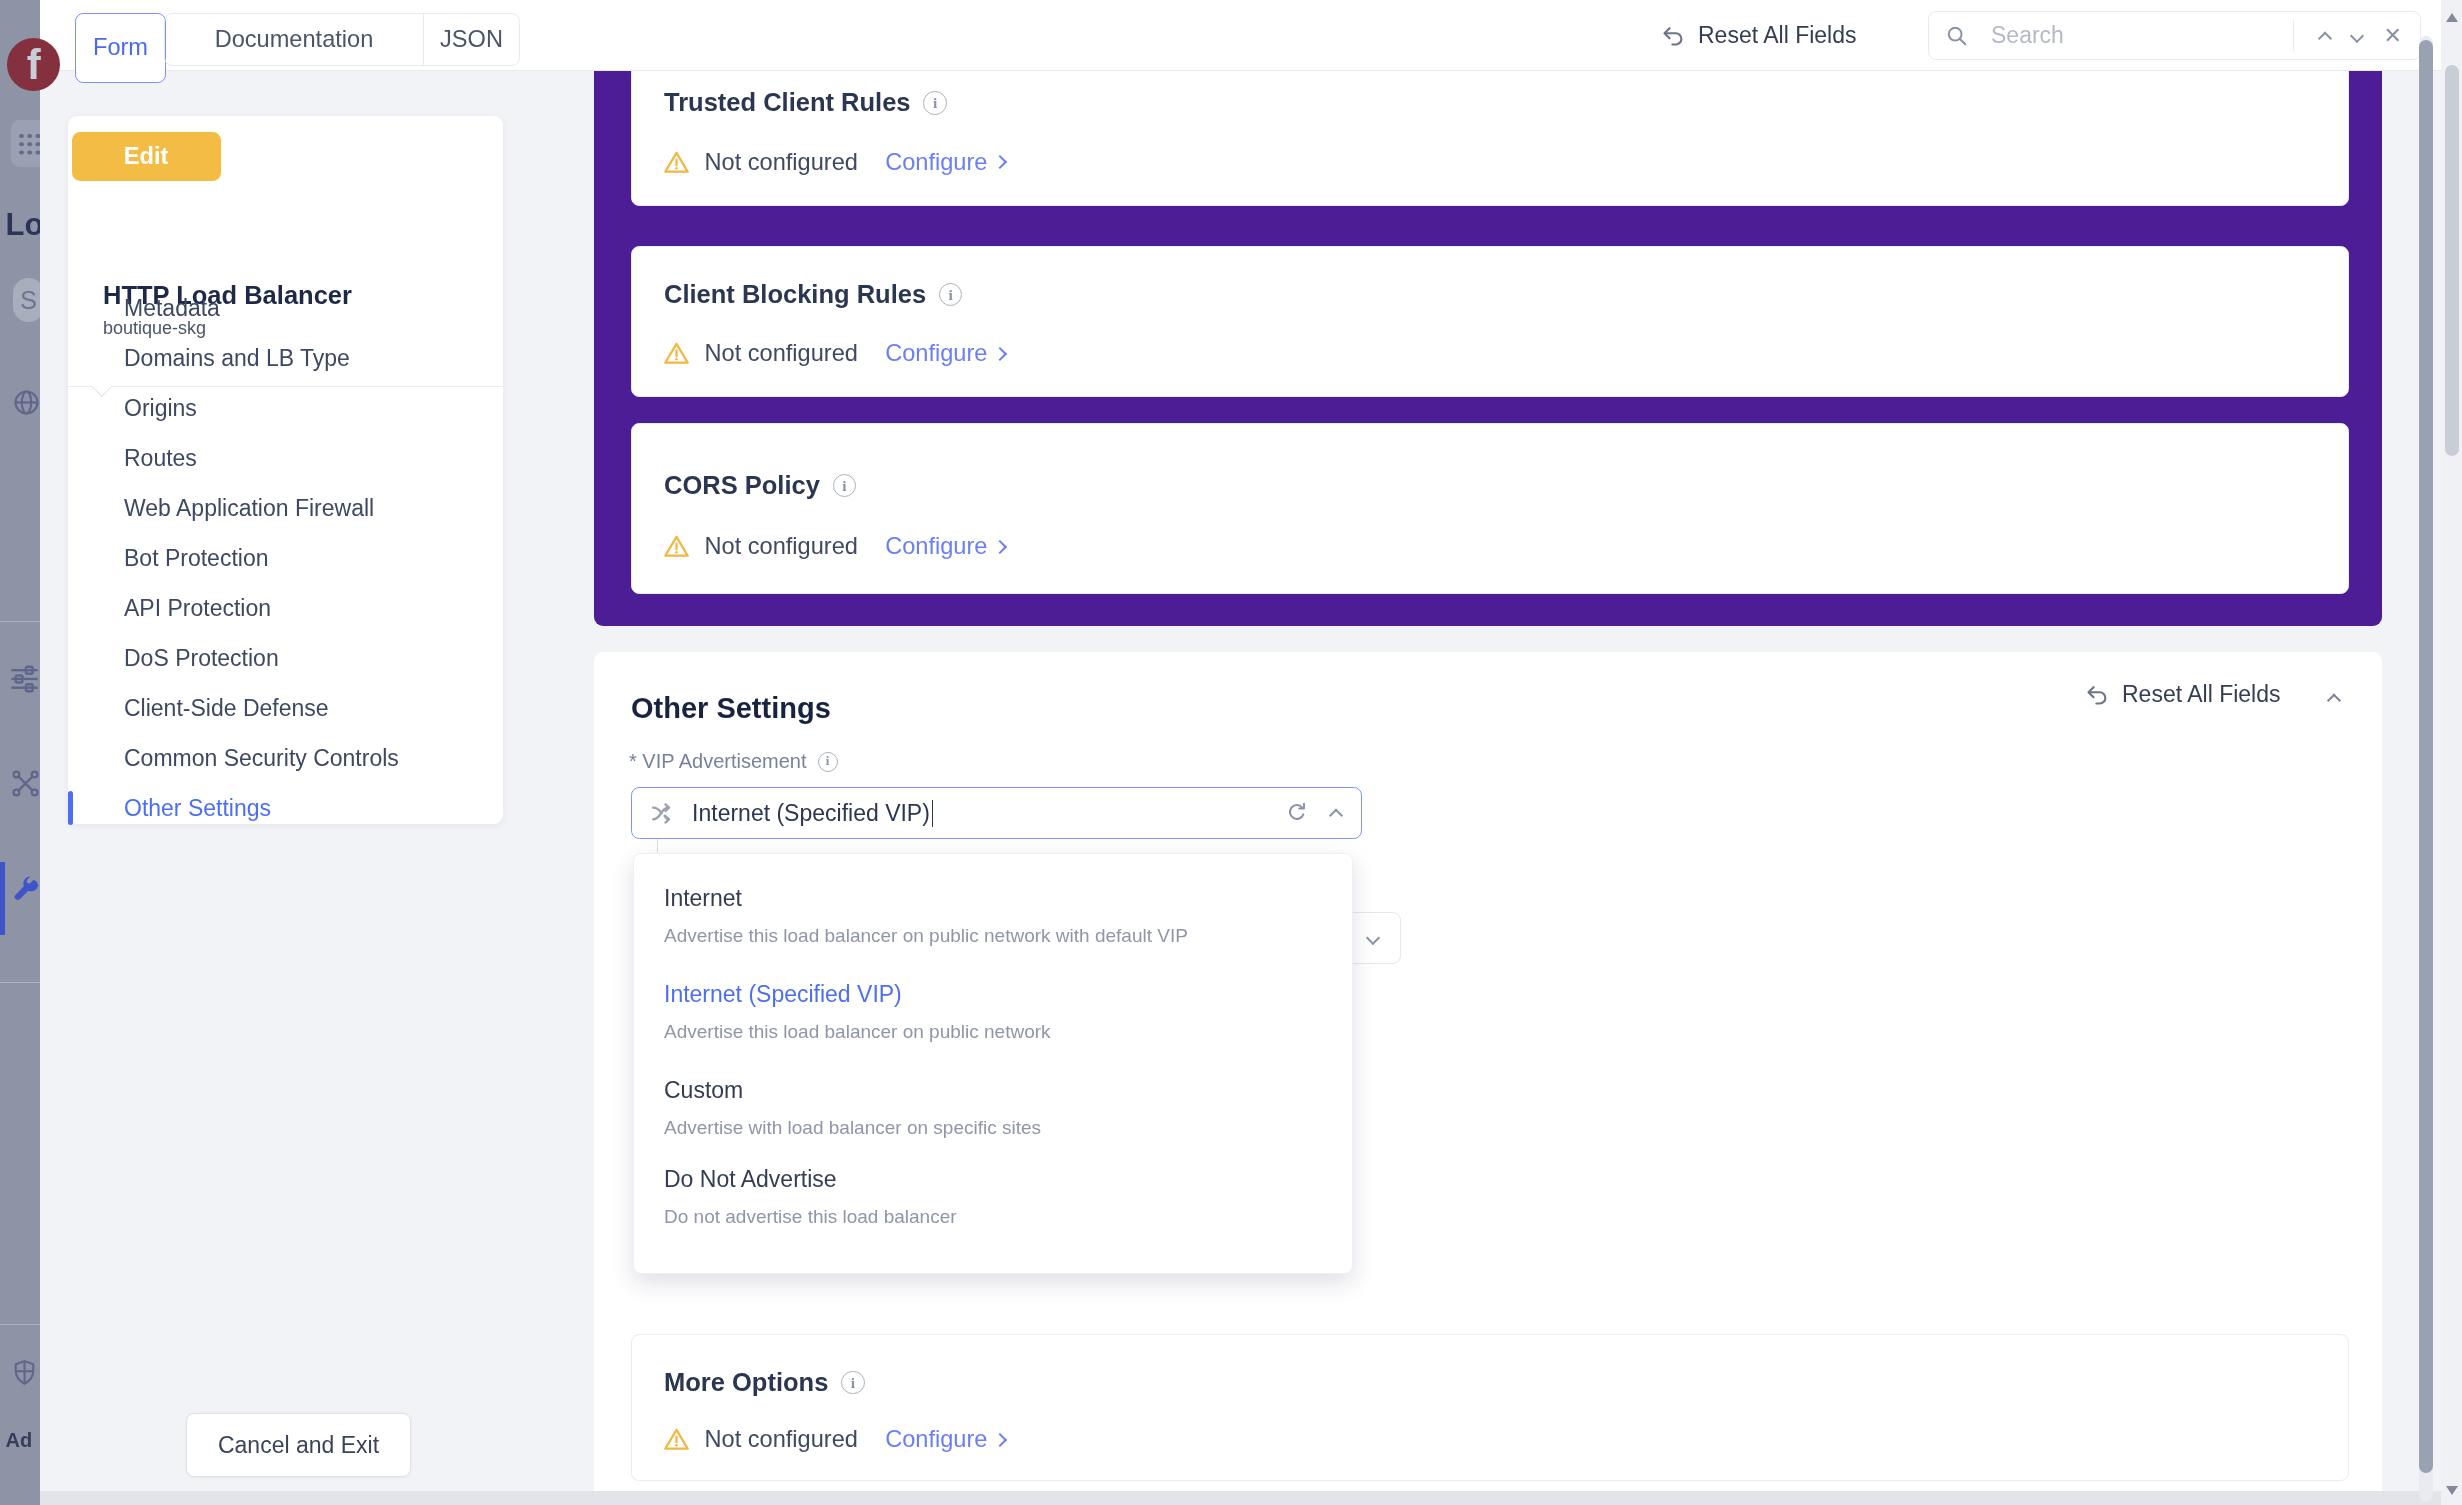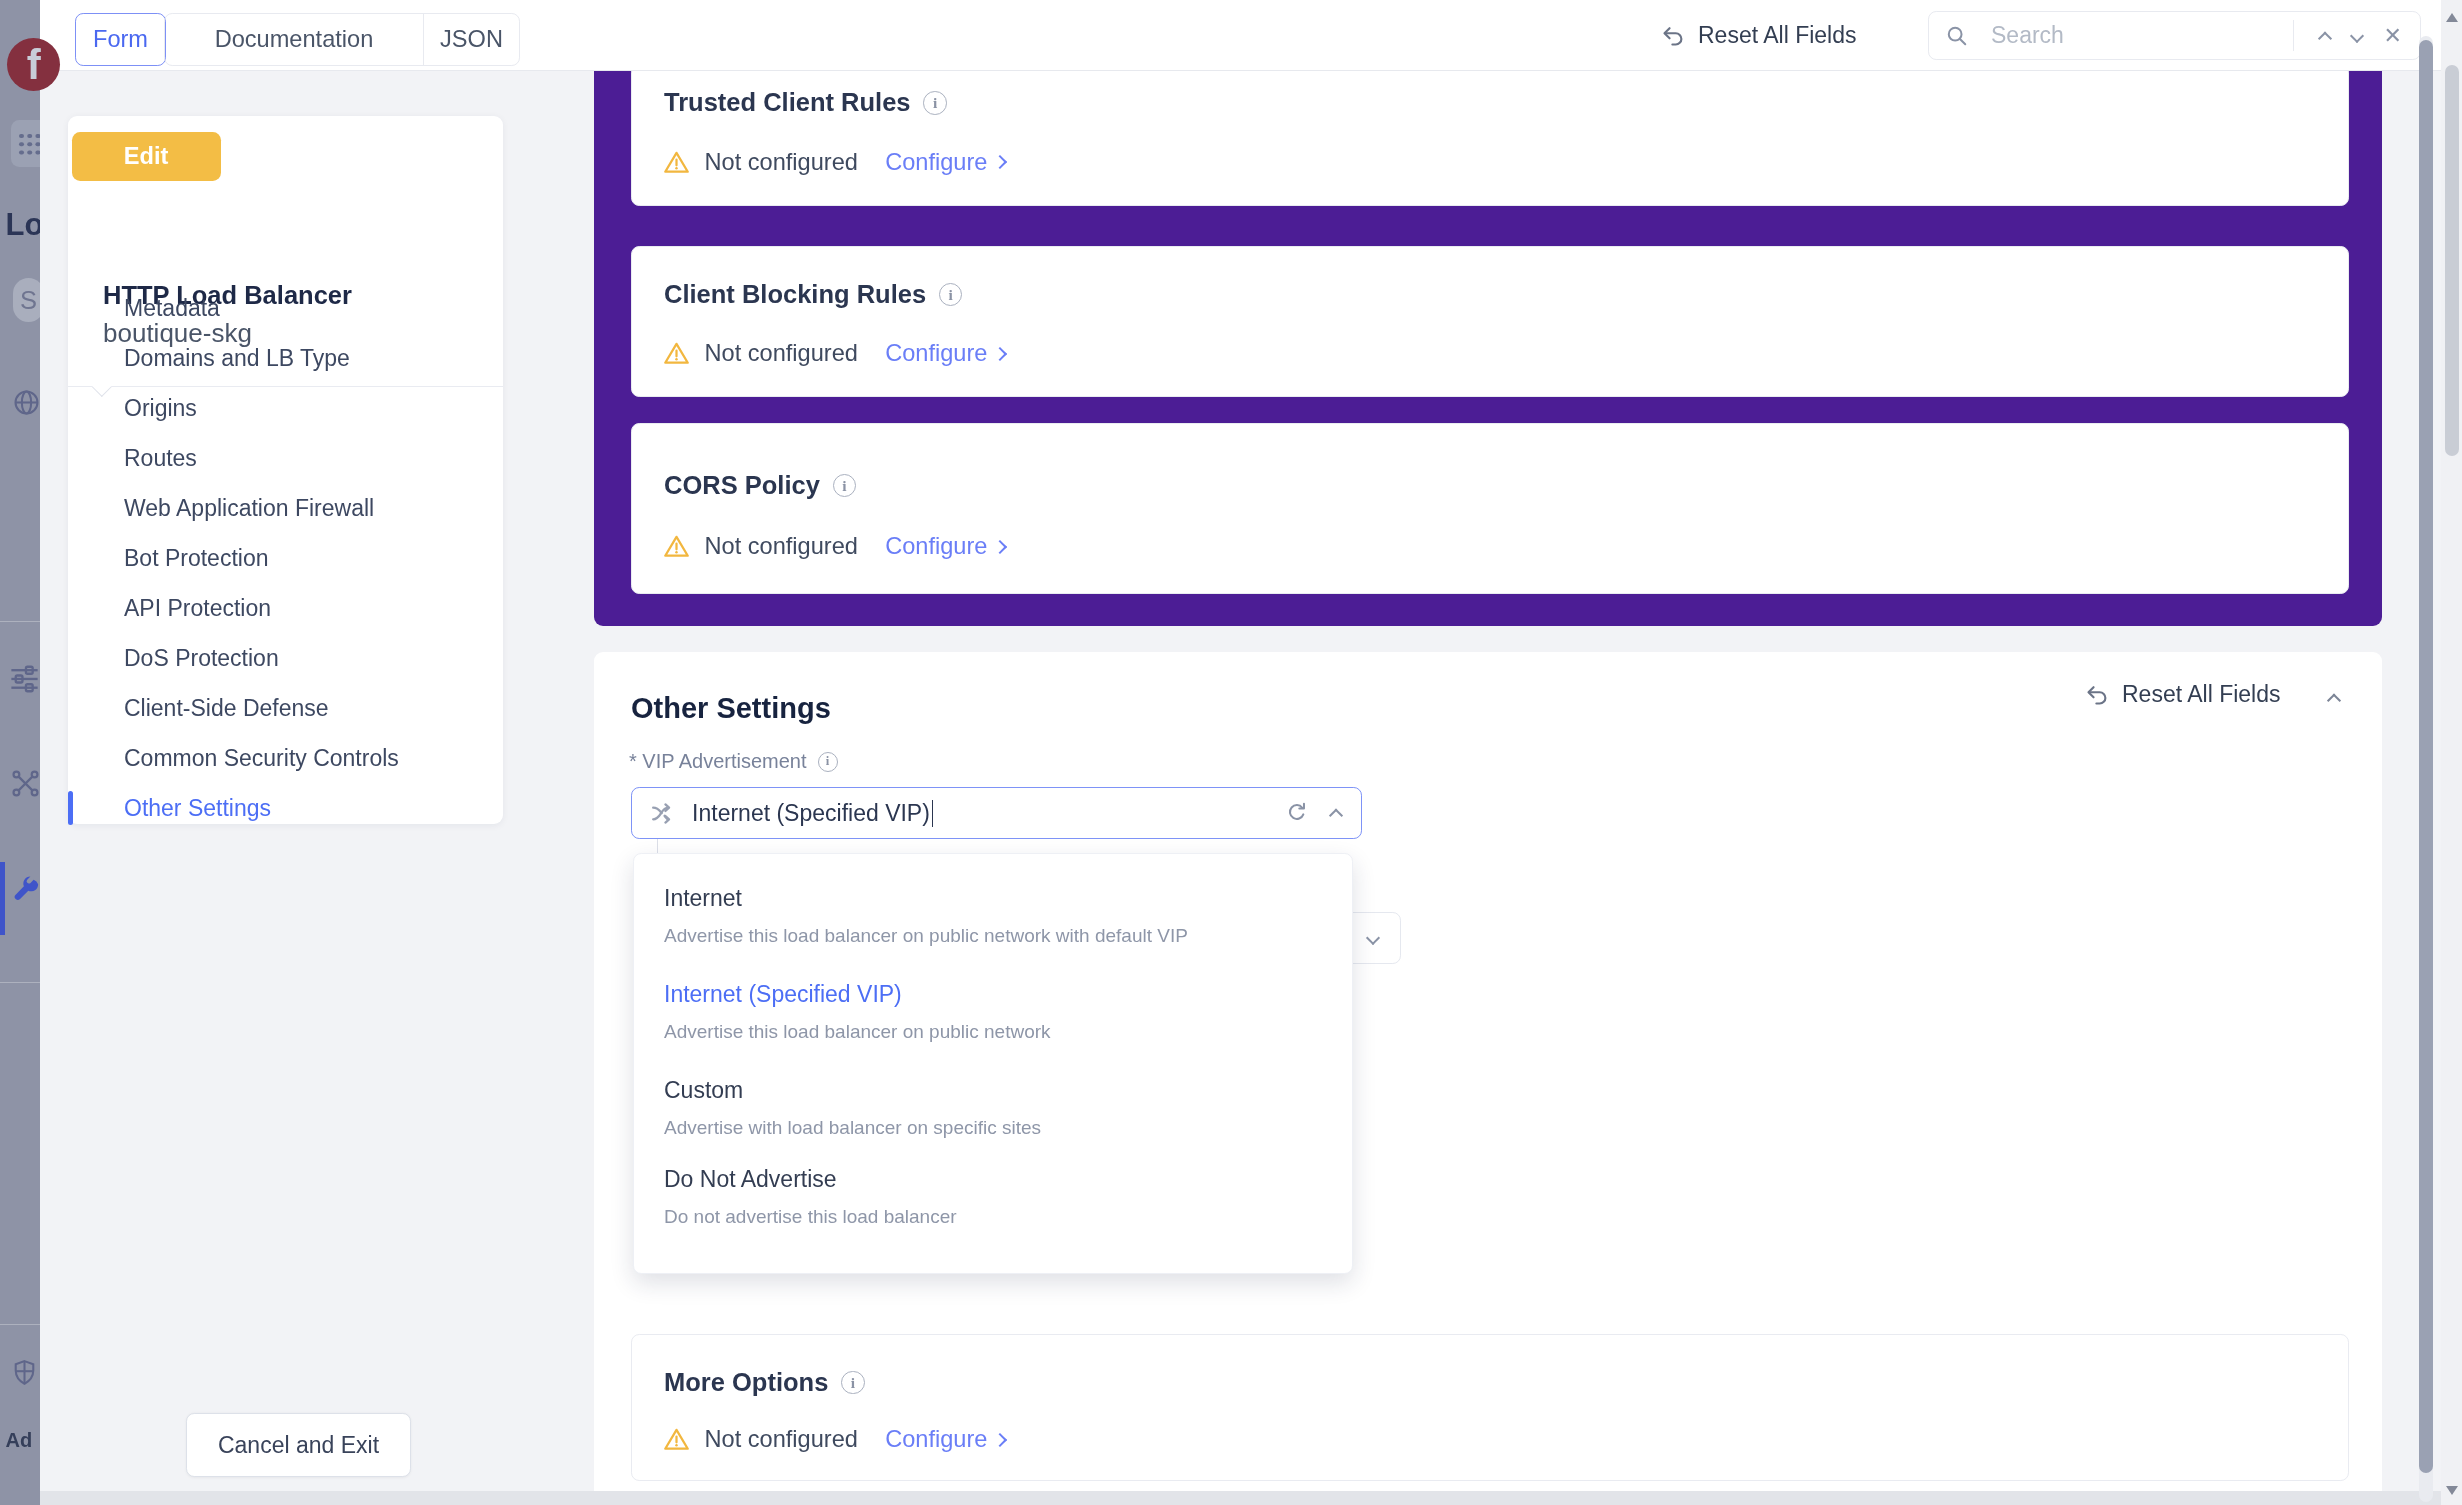--- a/index.html
+++ b/index.html
@@ -16,21 +16,21 @@
         box-shadow:8.2px 0 0 #656d8d,16.4px 0 0 #656d8d,0 8.2px 0 #656d8d,8.2px 8.2px 0 #656d8d,16.4px 8.2px 0 #656d8d,0 16.4px 0 #656d8d,8.2px 16.4px 0 #656d8d,16.4px 16.4px 0 #656d8d;}
   #s-pill{position:absolute;left:12.7px;top:278px;width:31px;height:44px;border-radius:22px;background:#a9aebd;
           color:#6f7590;font-size:25.5px;display:flex;align-items:center;padding-left:7.3px;}
   .rail-ic{position:absolute;color:#5f668a;}
   #logo{left:7.3px;top:38px;width:53px;height:53px;border-radius:50%;background:#84303f;z-index:7;
         display:flex;align-items:center;justify-content:center;color:#c9cdd8;font-size:42px;font-weight:bold;font-family:"Liberation Serif",serif;}
   #wrench-bar{left:0;top:862px;width:4.5px;height:73px;background:#3f54c9;z-index:5;}
 
   
   #topbar{left:40px;top:0;width:2401px;height:71px;background:#ffffff;border-bottom:0.9px solid #e7e9ee;z-index:5;}
-  #form-tab{position:absolute;left:35px;top:12.7px;width:91px;height:53px;border:1.8px solid #7d90f6;border-radius:8.2px;
+  #form-tab{position:absolute;left:35px;top:12.7px;width:91px;height:70px;border:1.8px solid #7d90f6;border-radius:8.2px;
             color:#4a68f0;font-size:23.6px;display:flex;align-items:center;justify-content:center;background:#fff;}
   #docjson{position:absolute;left:124px;top:12.7px;width:356px;height:53px;border:0.9px solid #e8eaf0;border-radius:8.2px;display:flex;color:#4a5568;font-size:23.6px;}
   #docjson .seg{display:flex;align-items:center;justify-content:center;}
   #doc-seg{flex:1;}
   #json-seg{width:96px;border-left:0.9px solid #e8eaf0;}
   #reset-top{position:absolute;left:1620px;top:0;height:71px;display:flex;align-items:center;gap:11px;color:#333e52;font-size:23px;}
   #searchbox{position:absolute;left:1888px;top:11px;width:493px;height:49px;border:0.9px solid #e8eaf0;border-radius:8.2px;background:#fff;display:flex;align-items:center;}
   #searchbox input{border:none;outline:none;flex:1;font-size:23px;color:#333e52;margin-left:9px;min-width:0;background:transparent;}
   #searchbox input::placeholder{color:#b3bac6;}
   .sdiv{width:0.9px;height:31px;background:#e8eaf0;margin:0 14.5px;}
@@ -46,21 +46,21 @@
 
   
   #modalbg{left:40px;top:71px;width:2401px;height:1435px;background:#f2f3f6;z-index:1;}
   #bottom-strip{left:40px;top:1491px;width:2401px;height:14.5px;background:#e2e4e9;z-index:3;}
 
   
   #navpanel{left:68px;top:116px;width:435px;height:708px;background:#fff;border-radius:9px;box-shadow:0 1.8px 7.3px rgba(20,30,60,.06);z-index:2;}
   #edit-badge{position:absolute;left:3.6px;top:16.4px;width:149px;height:49px;background:#f3bd45;border-radius:8.2px;
               display:flex;align-items:center;justify-content:center;color:#fff;font-weight:bold;font-size:23.6px;}
   #nav-title{position:absolute;left:35px;top:165px;font-size:25.5px;font-weight:bold;color:#1e2947;}
-  #nav-name{position:absolute;left:35px;top:202px;font-size:26px;color:#4a5568;}
+  #nav-name{position:absolute;left:35px;top:202px;font-size:18px;color:#4a5568;}
   #nav-div{position:absolute;left:0;top:270px;width:100%;height:0.9px;background:#e9ebf1;}
   #nav-notch{position:absolute;left:27px;top:264px;width:13.6px;height:13.6px;background:#fff;border-right:0.9px solid #dfe2ea;border-bottom:0.9px solid #dfe2ea;transform:rotate(45deg);}
   #menu{position:absolute;left:0;top:167px;width:100%;margin:0;padding:0;list-style:none;}
   #menu li{height:50px;display:flex;align-items:center;padding-left:56px;font-size:23px;color:#3d4861;position:relative;cursor:pointer;}
   #menu li.active{color:#4c6ef5;}
   #menu li.active::before{content:'';position:absolute;left:0;top:8.2px;bottom:8.2px;width:4.5px;background:#4c6ef5;border-radius:2.7px;}
 
   
   #sec-top{left:594px;top:71px;width:1788px;height:555px;background:#4c1d95;border-radius:0 0 9px 9px;z-index:2;}
   #sec-other{left:594px;top:652px;width:1788px;height:839px;background:#fff;border-radius:9px 9px 0 0;z-index:2;}

